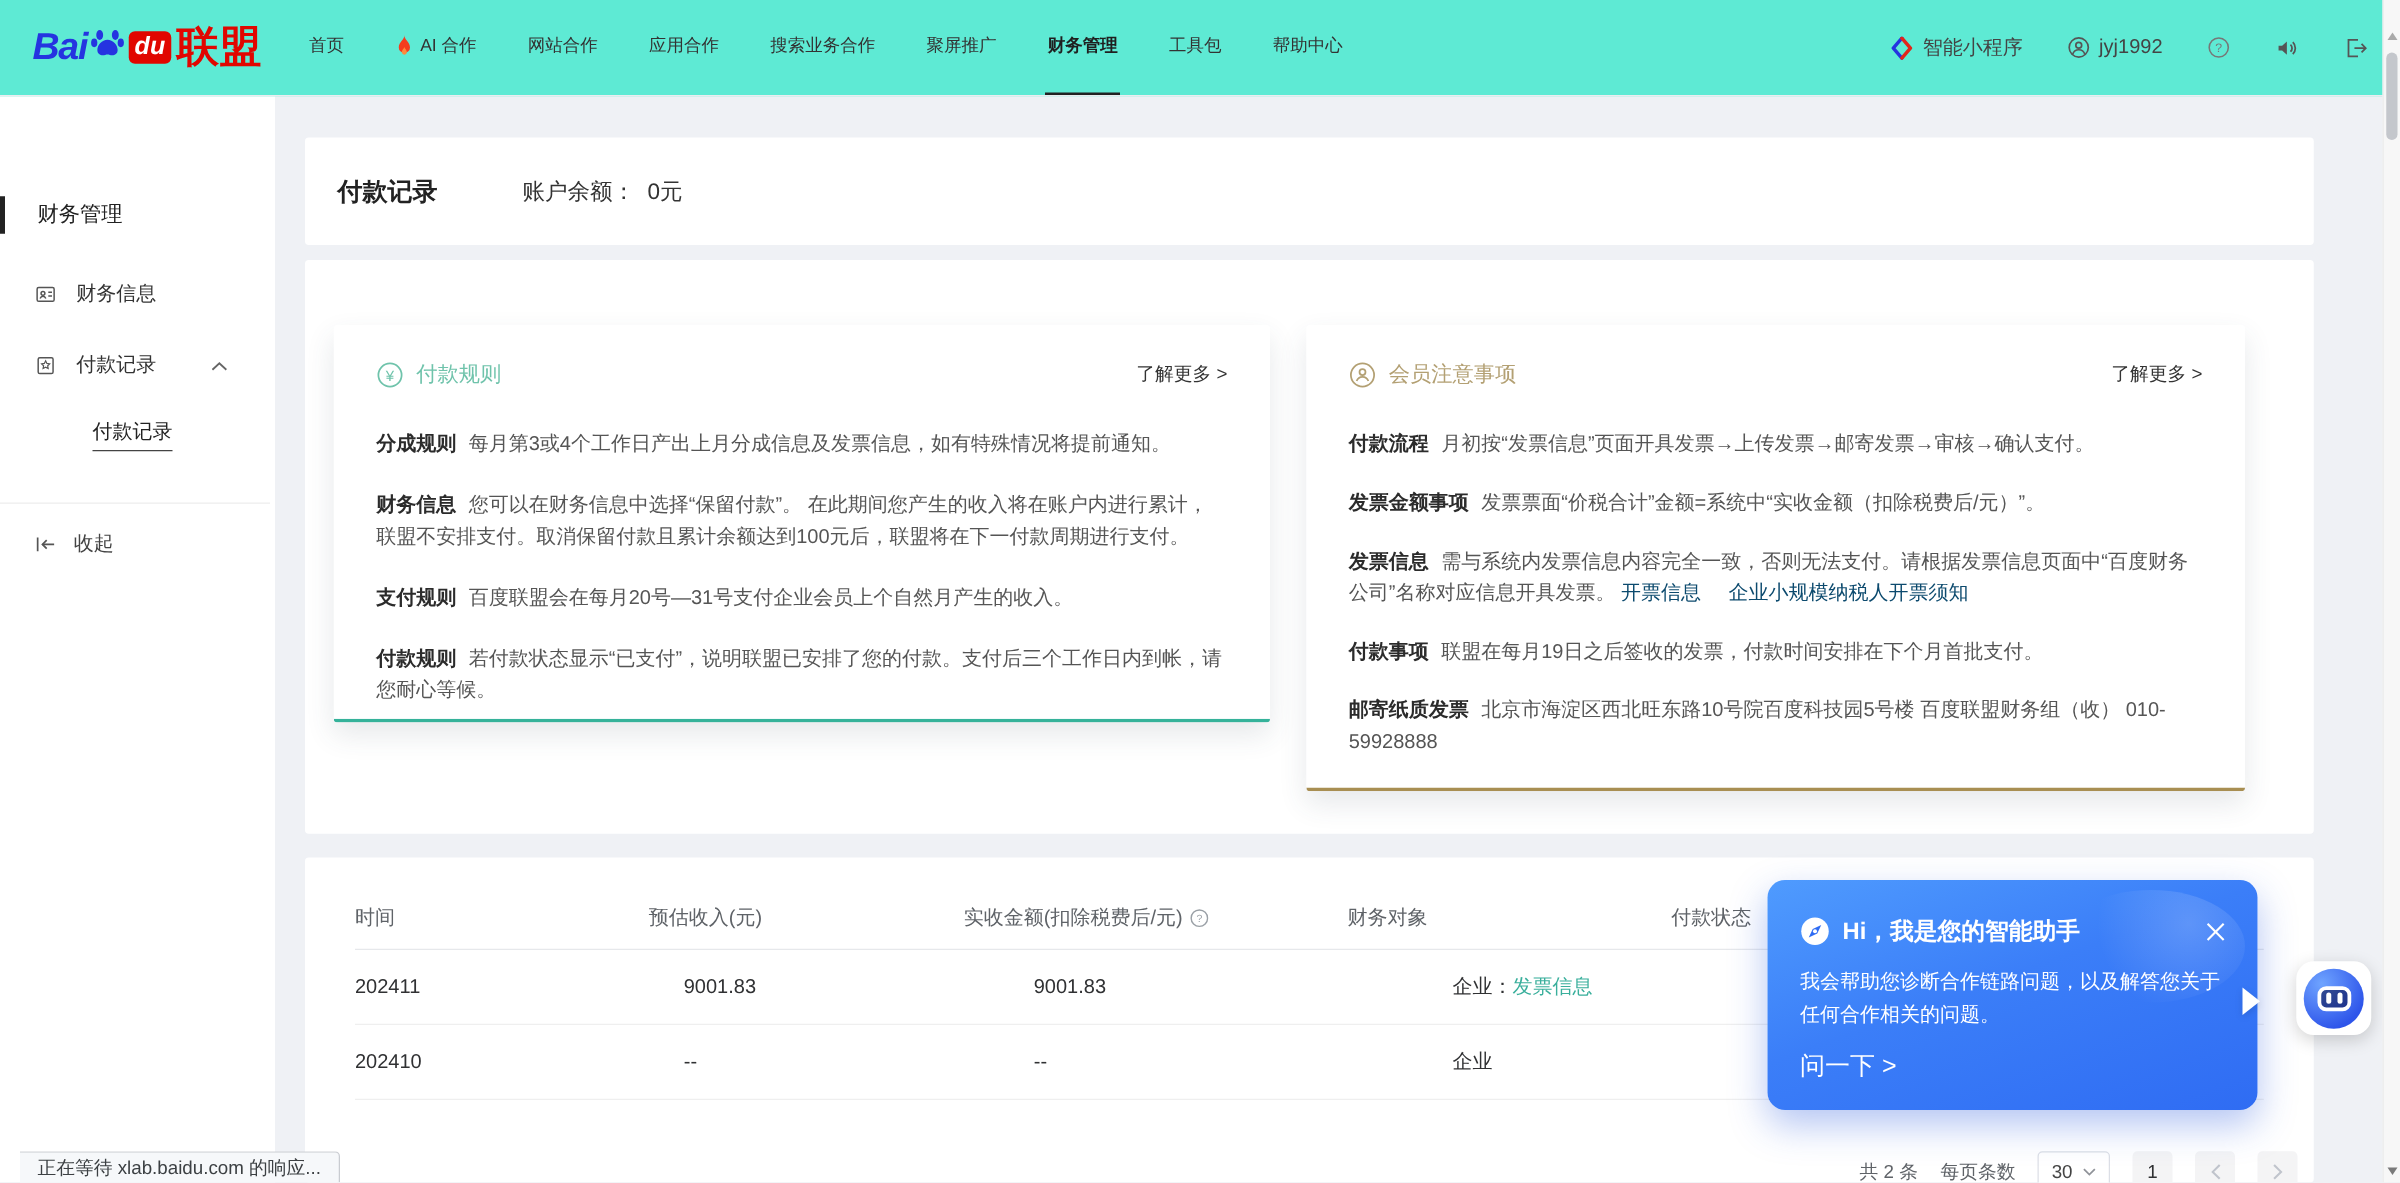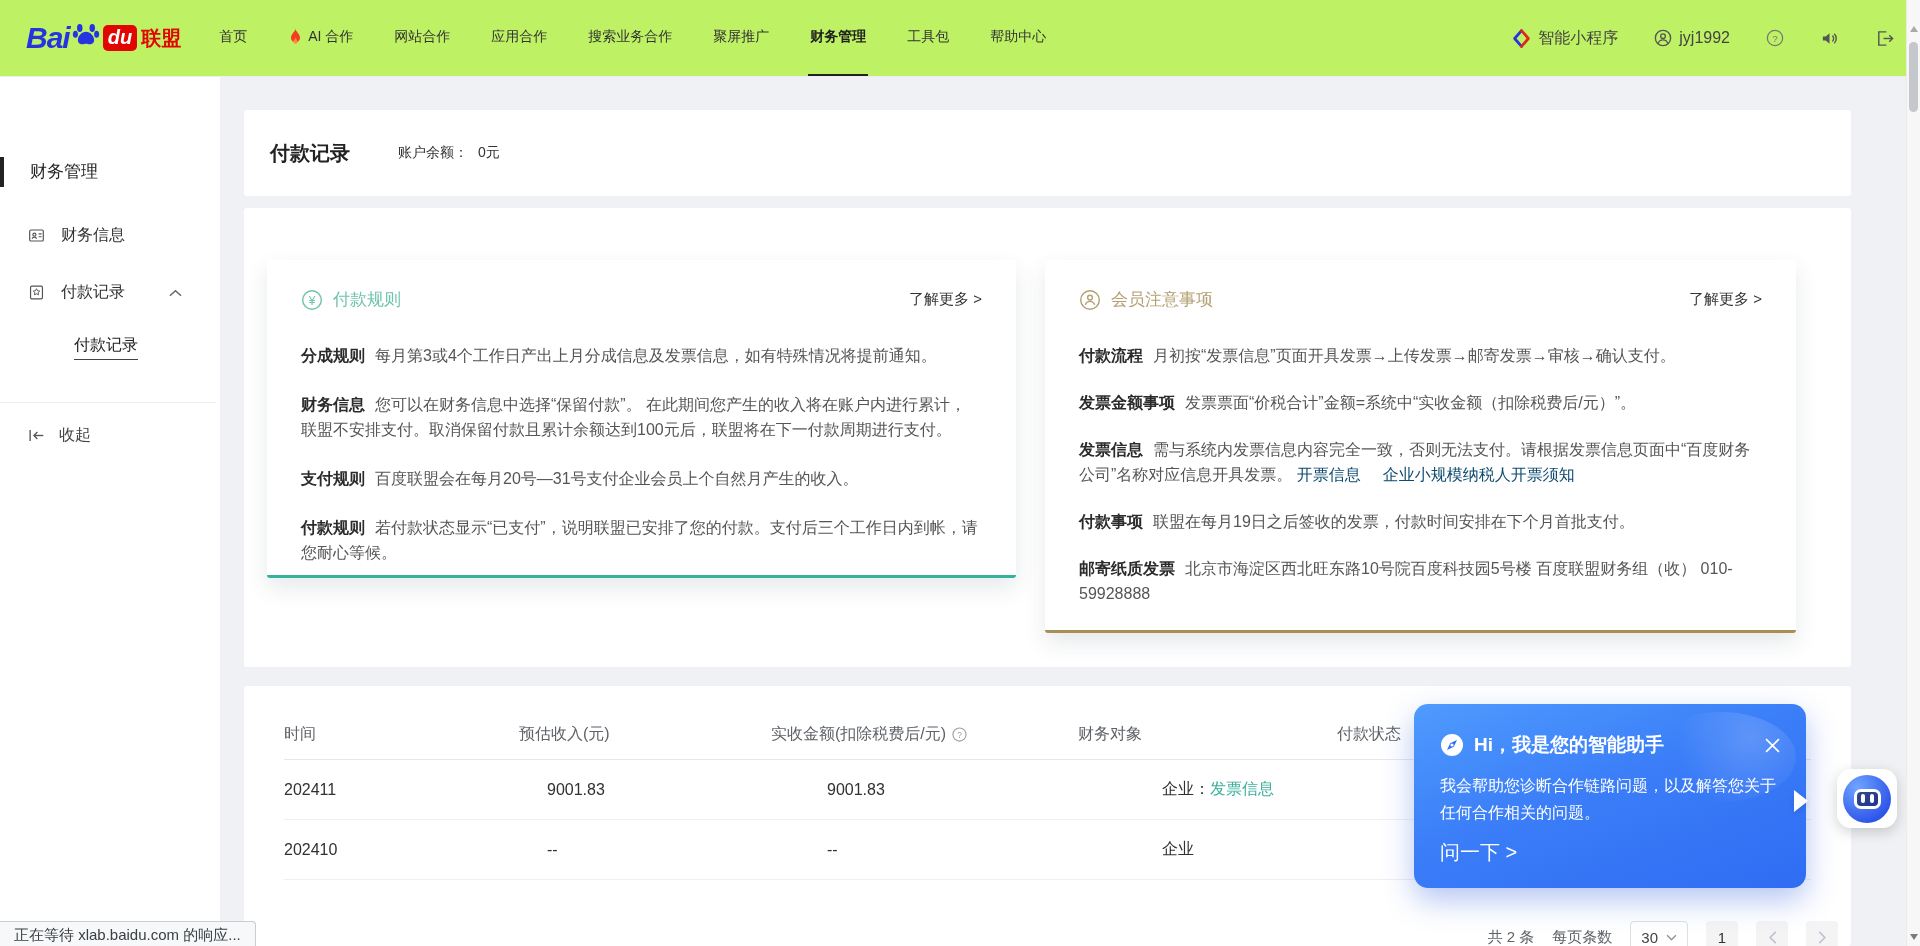--- a/index.html
+++ b/index.html
@@ -3,28 +3,28 @@
 <meta charset="utf-8">
 <style>
   * { margin:0; padding:0; box-sizing:border-box; }
   html,body { width:1920px; height:946px; }
   body {
     font-family:"Liberation Sans","DejaVu Sans",sans-serif;
     background:#eff1f5; color:#333; overflow:hidden; position:relative;
   }
   
   .navbar { position:absolute; left:0; top:0; width:1920px; height:77px;
-    background:#bef264; border-bottom:1px solid #ebedf0; display:flex; align-items:stretch;
+    background:#5eead4; border-bottom:1px solid #ebedf0; display:flex; align-items:stretch;
     padding:0 26px; z-index:30; }
   .logo { display:flex; align-items:center; margin-right:36px; cursor:pointer; }
   .logo .bai { color:#2534e0; font-size:30px; font-weight:bold; font-style:italic; letter-spacing:-1px; }
   .logo .paw { margin:0 2px 10px 1px; }
   .logo .du { background:#e10600; color:#fff; font-size:20px; font-weight:bold; font-style:italic;
     border-radius:5px; padding:1px 5px 2px; margin-right:4px; }
-  .logo .union { color:#e10600; font-size:20px; font-weight:bold;text-align:right; }
+  .logo .union { color:#e10600; font-size:34px; font-weight:bold;text-align:right; }
   .nav-items { display:flex; align-items:stretch; gap:37px; }
   .nav-item { display:flex; align-items:center; gap:5px; font-size:14px; color:#333;
     cursor:pointer; border-bottom:2px solid transparent; padding:0 2px; white-space:nowrap; }
   .nav-item.active { color:#1f1f1f; font-weight:bold; border-bottom:2px solid #222; }
   .nav-right { margin-left:auto; display:flex; align-items:center; gap:36px; }
   .nav-right .entry { display:flex; align-items:center; gap:7px; font-size:16px; color:#444; cursor:pointer; }
   .icon-btn { cursor:pointer; display:flex; align-items:center; }
   
   .sidebar { position:absolute; left:0; top:77px; width:220px; height:869px; background:#fff; z-index:10; }
   .side-title { position:relative; margin:78px 0 0; padding-left:30px; font-size:17px; color:#222;
@@ -35,21 +35,21 @@
   .side-item .chev { margin-left:auto; margin-right:38px; }
   .side-sub { margin:32px 0 0 74px; font-size:16px; color:#222; cursor:pointer; }
   .side-sub .lbl { border-bottom:1px solid #444; padding-bottom:6px; }
   .side-divider { margin-top:46px; border-top:1px solid #ededed; width:216px; }
   .side-collapse { display:flex; align-items:center; gap:14px; padding-left:28px; margin-top:22px;
     font-size:16px; color:#444; cursor:pointer; }
   
   .panel { position:absolute; background:#fff; border-radius:3px; }
   .panel-head { left:244px; top:110px; width:1607px; height:86px; display:flex; align-items:center; padding:0 26px; }
   .page-title { font-size:20px; font-weight:bold; color:#222; }
-  .balance { margin-left:48px; font-size:14px; color:#333; }
+  .balance { margin-left:68px; font-size:18px; color:#333; }
   .balance .val { margin-left:10px; }
   .panel-rules { left:244px; top:208px; width:1607px; height:459px; }
   .rules-title { padding:30px 0 0 40px; font-size:19px; color:#333; }
   .card { position:absolute; top:52px; background:#fff; border-radius:3px;
     box-shadow:0 10px 22px rgba(60,70,90,.12); padding:28px 34px 0; }
   .card.left { left:23px; width:749px; height:318px; border-bottom:3px solid #35b29a; }
   .card.right { left:801px; width:751px; height:373px; border-bottom:3px solid #a88e52; }
   .card-head { display:flex; align-items:center; gap:10px; }
   .card-title { font-size:17px; }
   .card.left .card-title { color:#6fc3ab; }
@@ -99,21 +99,21 @@
   .robot .screen i { width:4px; height:9px; background:#fff; border-radius:2px; }
   
   .scrollbar { position:absolute; right:0; top:0; width:14px; height:946px; background:#f7f7f7;
     border-left:1px solid #ebebeb; z-index:50; }
   .sb-up { position:absolute; top:26px; left:3px; width:0; height:0;
     border-left:4px solid transparent; border-right:4px solid transparent; border-bottom:6px solid #a9a9a9; }
   .sb-thumb { position:absolute; top:42px; left:2px; width:9px; height:70px; background:#c4c7cc; border-radius:5px; }
   .sb-down { position:absolute; bottom:6px; left:3px; width:0; height:0;
     border-left:4px solid transparent; border-right:4px solid transparent; border-top:6px solid #7a7a7a; }
   
-  .statusbar { position:absolute; left:0; top:921px; height:25px; background:#f6f8fa;
+  .statusbar { position:absolute; left:16px; top:921px; height:25px; background:#f6f8fa;
     border:1px solid #c9ccd1; border-left:none; border-bottom:none; border-top-right-radius:4px;
     padding:1px 14px; font-size:15px; line-height:24px; color:#3c4043; z-index:60; white-space:nowrap; }
   svg { display:block; }
 </style>
 </head>
 <body>
 
 <div class="navbar">
   <div class="logo">
     <span class="bai">Bai</span>

